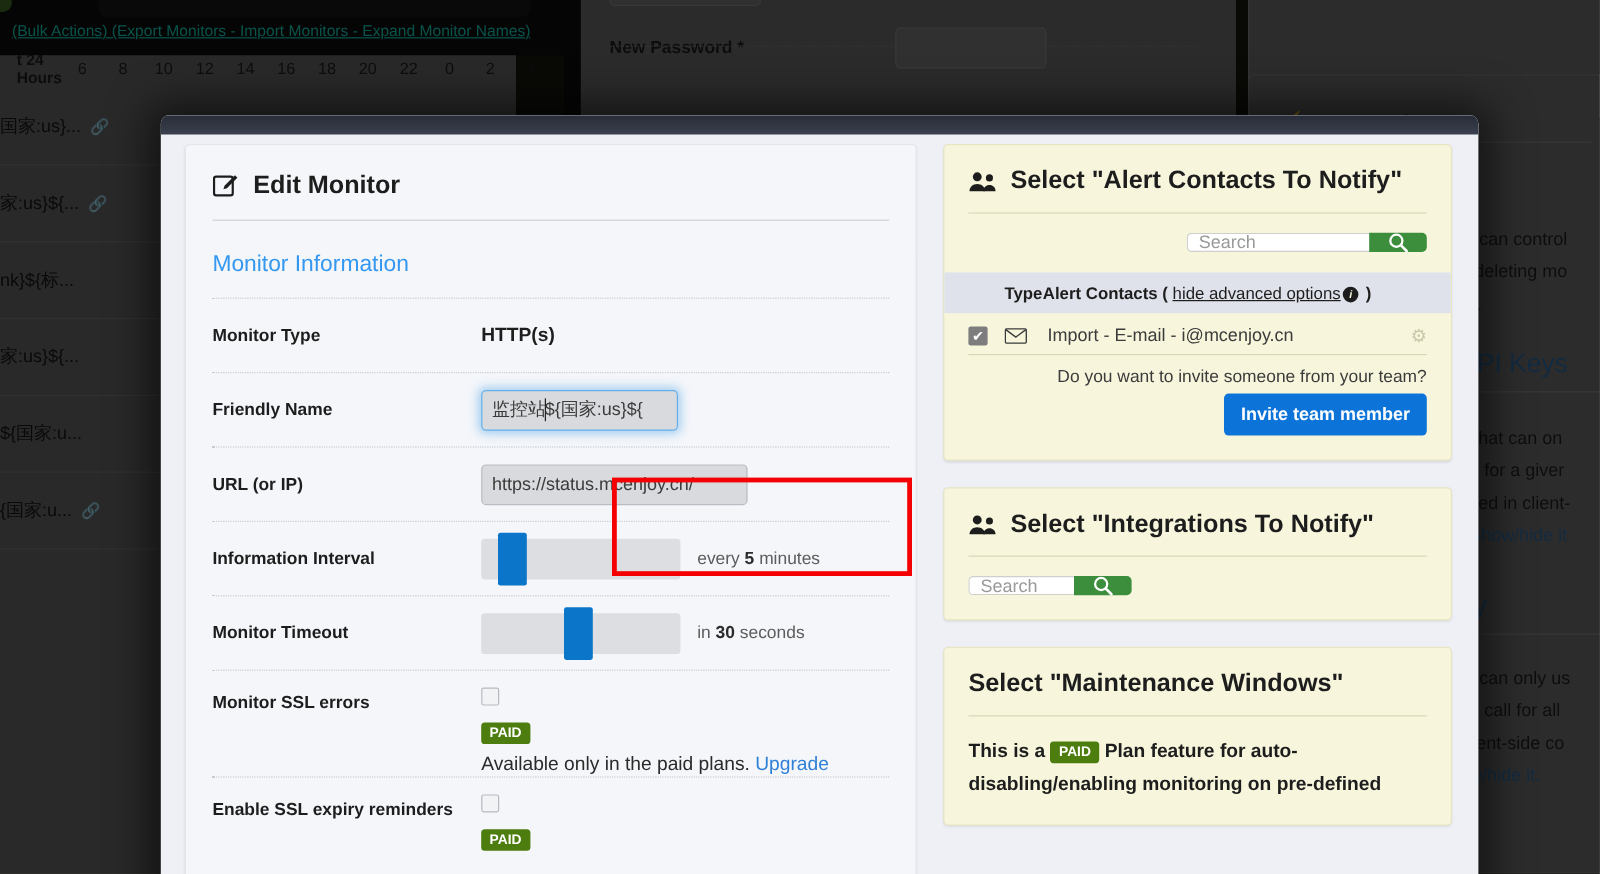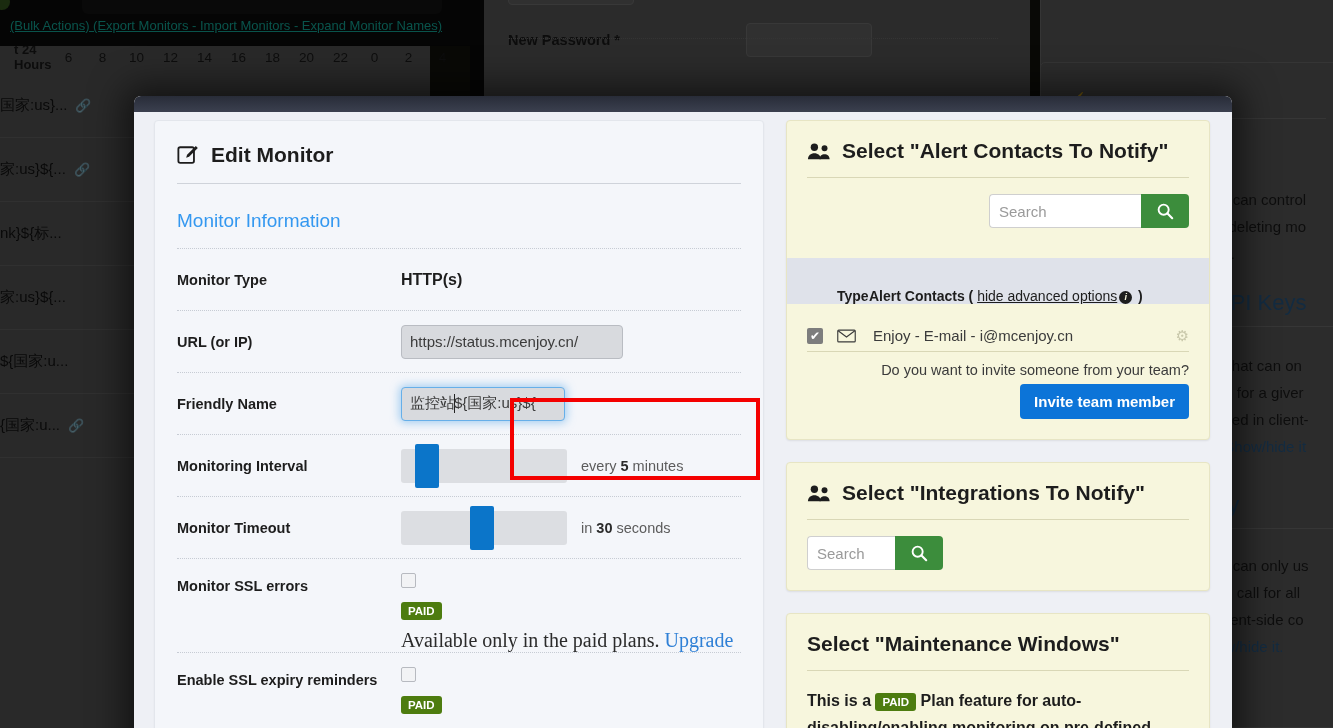--- a/index.html
+++ b/index.html
@@ -193,52 +193,52 @@
 
   .cb {
     width: 15px; height: 15px; background: #f2f3f5;
     border: 1px solid #b7bac0; border-radius: 2px; display: inline-block;
   }
   .paid-badge {
     display: inline-block; background: #4d7c0f; color: #fff;
     font-size: 11.5px; font-weight: bold; padding: 2px 7px;
     border-radius: 3px; line-height: 14px; vertical-align: middle;
   }
-  .paid-note { font-size: 20px; color: #2b2b2b; margin-top: 8px; font-family: Liberation Serif, serif; }
+  .paid-note { font-size: 16px; color: #2b2b2b; margin-top: 8px; }
   .paid-note a { color: #2f80d6; text-decoration: none; }
   .stack > * + * { margin-top: 9px; }
 
   
   .card-yellow {
     background: #f7f6dd; border: 1px solid #e7e5c4;
     border-radius: 4px; padding: 0 20px; margin-bottom: 22px;
     box-shadow: 0 1px 2px rgba(0,0,0,0.08);
   }
   .ycard-title {
     display: flex; align-items: center; gap: 11px;
     font-size: 21px; font-weight: bold; color: #1d1d1d;
     padding: 18px 0 14px 0; border-bottom: 1px solid #d9d7b6;
     white-space: nowrap;
   }
   .users-icon { width: 24px; height: 18px; display: inline-flex; }
   .search-row { display: flex; justify-content: flex-end; padding: 16px 0 14px 0; }
-  .search-box { display: flex; height: 34px; }
+  .search-box { display: flex; height: 16px; }
   .search-input {
     width: 152px; background: #fff; border: 1px solid #cfcfcf; border-right: none;
     border-radius: 4px 0 0 4px; padding: 0 9px;
     display: flex; align-items: center; font-size: 15px; color: #9a9a9a;
   }
   .search-btn {
     width: 48px; background: #3c8d3c; border-radius: 0 4px 4px 0;
     display: flex; align-items: center; justify-content: center;
   }
   .tbl-head {
-    background: #dfe2ea; display: flex; align-items: flex-end;
-    height: 46px; font-size: 14px; font-weight: bold; color: #1d1d1d;
-    margin: 16px -20px; padding: 0 20px;
+    background: #dfe2ea; display: flex; align-items: center;
+    height: 34px; font-size: 14px; font-weight: bold; color: #1d1d1d;
+    margin: 3px -20px; padding: 0 20px;
   }
   .th-type { width: 62px; }
   .th-contacts { flex: 1; font-weight: bold; }
   .th-contacts a { color: #1d1d1d; text-decoration: underline; font-weight: normal; }
   .info-i {
     display: inline-flex; align-items: center; justify-content: center;
     width: 13px; height: 13px; border-radius: 50%; background: #1d1d1d;
     color: #f7f6dd; font-size: 9px; font-weight: bold; font-style: italic;
     vertical-align: middle; margin: 0 2px;
   }
@@ -394,41 +394,41 @@
         </div>
 
         <div class="section-head">Monitor Information</div>
 
         <div class="frow">
           <div class="flabel">Monitor Type</div>
           <div class="fval"><span class="static-val">HTTP(s)</span></div>
         </div>
 
         <div class="frow">
-          <div class="flabel">URL (or IP)</div>
-          <div class="fval">
-            <div class="txtinput url">
-              <span>https://status.mcenjoy.cn/</span>
-            </div>
-          </div>
-        </div>
-
-        <div class="frow">
           <div class="flabel">Friendly Name</div>
           <div class="fval">
             <div class="txtinput focused" title="${国家:us}${">
               <span>监控站</span>
                 <span class="caret"></span>
                 <span>${国家:us}${</span>
             </div>
           </div>
         </div>
 
         <div class="frow">
-          <div class="flabel">Monitoring Interval</div>
+          <div class="flabel">URL (or IP)</div>
+          <div class="fval">
+            <div class="txtinput url">
+              <span>https://status.mcenjoy.cn/</span>
+            </div>
+          </div>
+        </div>
+
+        <div class="frow">
+          <div class="flabel">Information Interval</div>
           <div class="fval">
             <div class="slider-wrap">
               <div class="slider">
                 <div class="slider-handle" style="left:14px;"></div>
               </div>
               <div class="slider-note"><span>every </span><b>5</b><span> minutes</span></div>
             </div>
           </div>
         </div>
 
@@ -503,21 +503,21 @@
               <span class="cb-checked">
                 <span>✔</span>
               </span>
             </div>
           <div class="cell-type">
             <svg viewBox="0 0 20 14" width="19" height="14">
               <rect x="0.8" y="0.8" width="18.4" height="12.4" rx="1" fill="none" stroke="#3b3b3b" stroke-width="1.2"></rect>
               <path d="M1.2 1.4L10 8l8.8-6.6" fill="none" stroke="#3b3b3b" stroke-width="1.2"></path>
             </svg>
           </div>
-          <div class="cell-name">Enjoy - E-mail - i@mcenjoy.cn</div>
+          <div class="cell-name">Import - E-mail - i@mcenjoy.cn</div>
           <div class="cell-gear">⚙</div>
         </div>
 
         <div class="invite-text">Do you want to invite someone from your team?</div>
         <div class="invite-row">
           <div class="btn-blue">Invite team member</div>
         </div>
       </div>
 
       <div class="card-yellow">

